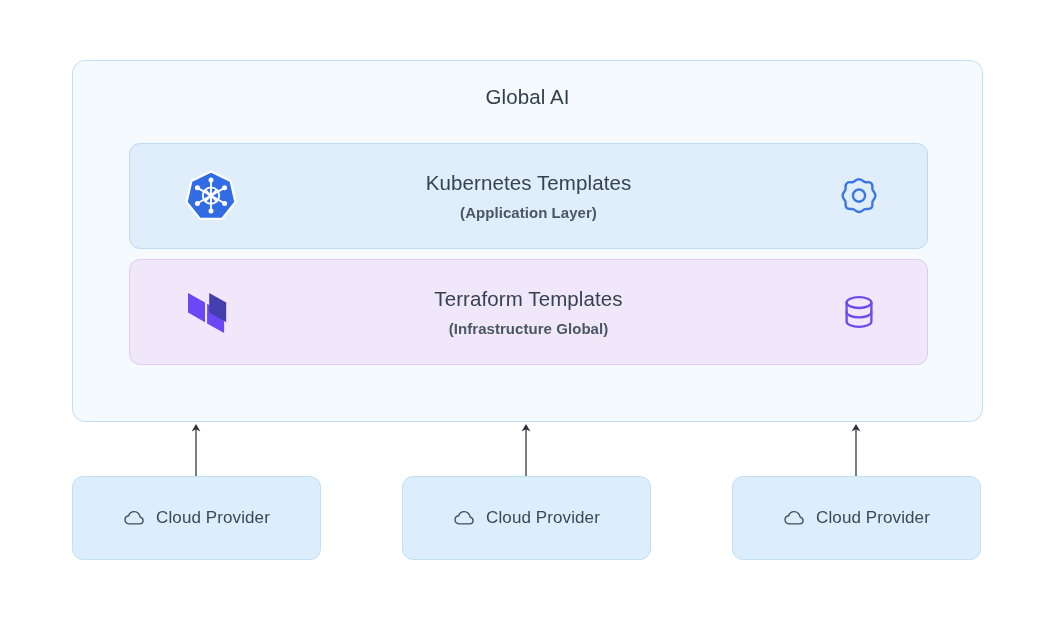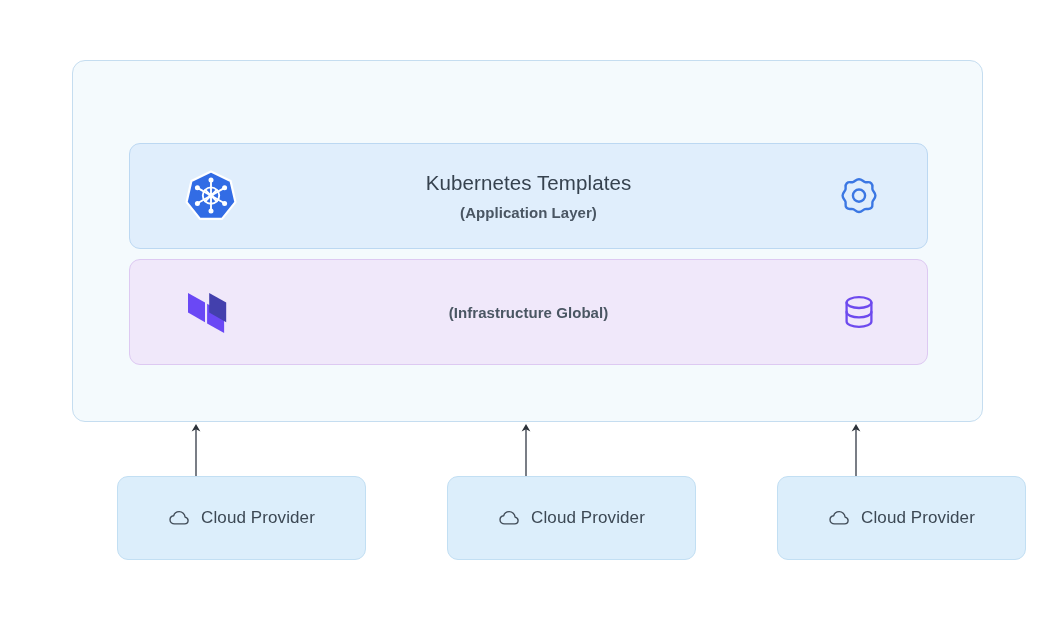--- a/index.html
+++ b/index.html
@@ -129,41 +129,41 @@
     width: 249px;
     height: 84px;
     box-sizing: border-box;
     background: #dceefb;
     border: 1.3px solid #c2dff3;
     border-radius: 11px;
     display: flex;
     align-items: center;
     justify-content: center;
     gap: 11px;
-    margin-left: 45px;
   }
   .cloud-label {
     font-size: 17px;
     color: #3c4854;
     letter-spacing: 0.1px;
   }
   .cloud-ico {
     width: 22px;
     height: 22px;
     display: block;
     flex: 0 0 auto;
   }
 </style>
 </head>
 <body>
 
 <div id="stage">
 
   <div class="platform">
 
+    <div class="platform-title">Global AI</div>
 
     <div class="layer layer-k8s">
 
       <span class="layer-icon-left">
         <svg width="56" height="56" viewBox="0 0 56 56">
           <path d="M28 3.4 L47.6 12.9 L52.4 34.1 L39 50.9 L17 50.9 L3.6 34.1 L8.4 12.9 Z" fill="#326ce5" stroke="#ffffff" stroke-width="2.2" stroke-linejoin="round"></path>
           <g stroke="#ffffff" stroke-width="1.9" fill="none" stroke-linecap="round">
             <circle cx="28" cy="27.6" r="8.2"></circle>
             <circle cx="28" cy="27.6" r="2.5" fill="#ffffff" stroke="none"></circle>
             <line x1="28" y1="27.6" x2="28" y2="13.2"></line>
@@ -209,20 +209,21 @@
 
       <span class="layer-icon-left">
         <svg width="52" height="56" viewBox="0 0 52 56">
           <polygon points="3,9 20,18.6 20,38.2 3,28.6" fill="#6a48f5"></polygon>
           <polygon points="22.1,19.8 39.1,29.4 39.1,49 22.1,39.4" fill="#6a48f5"></polygon>
           <polygon points="41.2,18.6 41.2,38.2 24.2,28.6 24.2,9" fill="#4340ad"></polygon>
         </svg>
       </span>
 
       <div class="layer-text">
+        <div class="layer-title">Terraform Templates</div>
         <div class="layer-sub">(Infrastructure Global)</div>
       </div>
 
       <span class="layer-icon-right">
         <svg width="38" height="40" viewBox="0 0 38 40">
           <g fill="none" stroke="#6d4aee" stroke-width="2.3" stroke-linecap="round">
             <ellipse cx="19" cy="10.6" rx="12.4" ry="5.4"></ellipse>
             <path d="M6.6 10.6 V29.4 C6.6 32.4 12.2 34.8 19 34.8 C25.8 34.8 31.4 32.4 31.4 29.4 V10.6"></path>
             <path d="M6.6 20 C6.6 23.0 12.2 25.4 19 25.4 C25.8 25.4 31.4 23.0 31.4 20"></path>
           </g>

